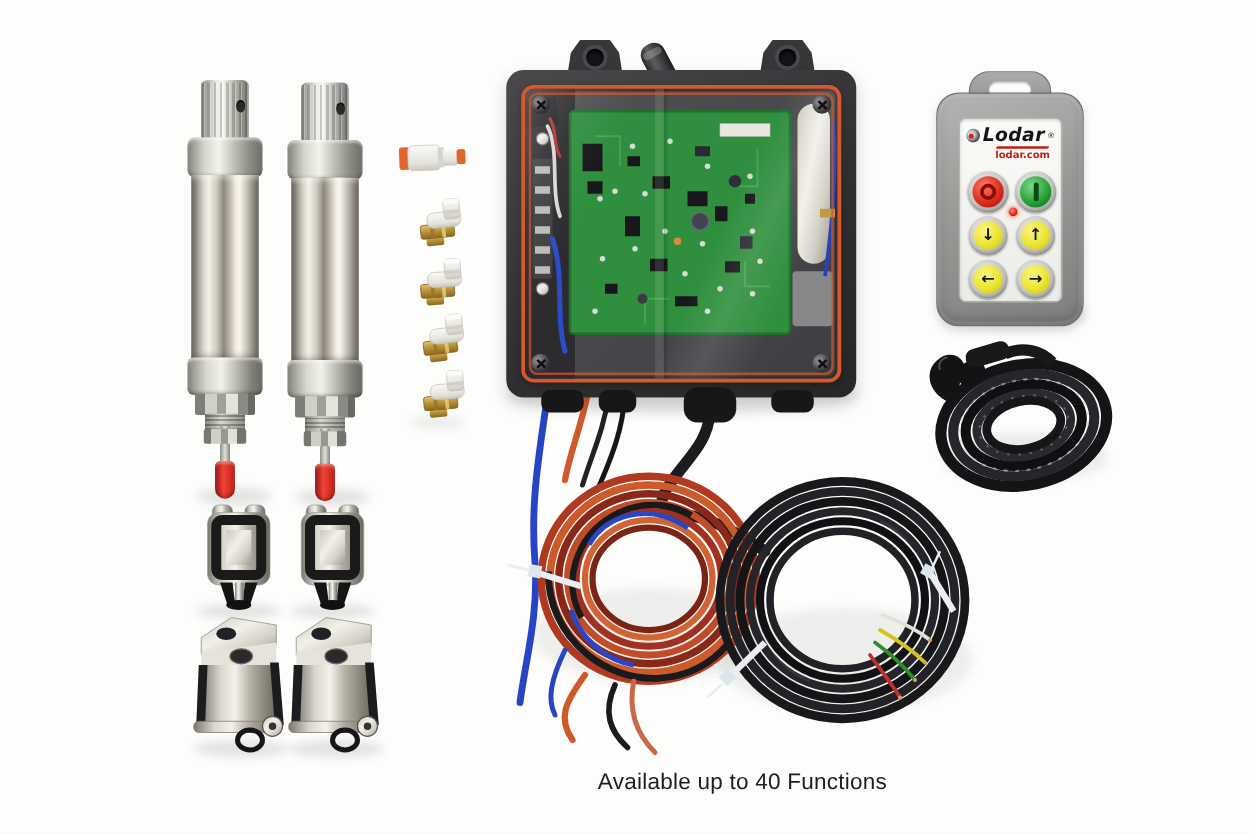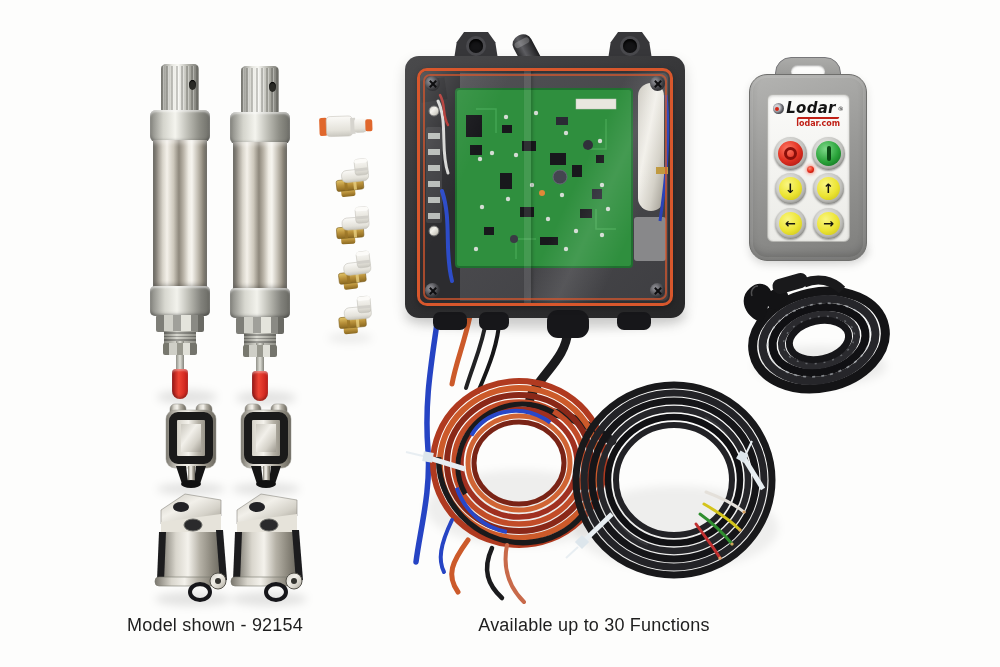--- a/index.html
+++ b/index.html
@@ -493,16 +493,15 @@
         </div>
         <div class="bez b6">
           <div class="btn yellow">
               <span>→</span>
             </div>
         </div>
       </div>
     </div>
   </div>
 
-  <div class="caption caption-left">Model shown - 92154</div>
-  <div class="caption caption-right">Available up to 30 Functions</div>
+  <div class="caption caption-right">Available up to 40 Functions</div>
 
 </div>
 
 </body></html>

